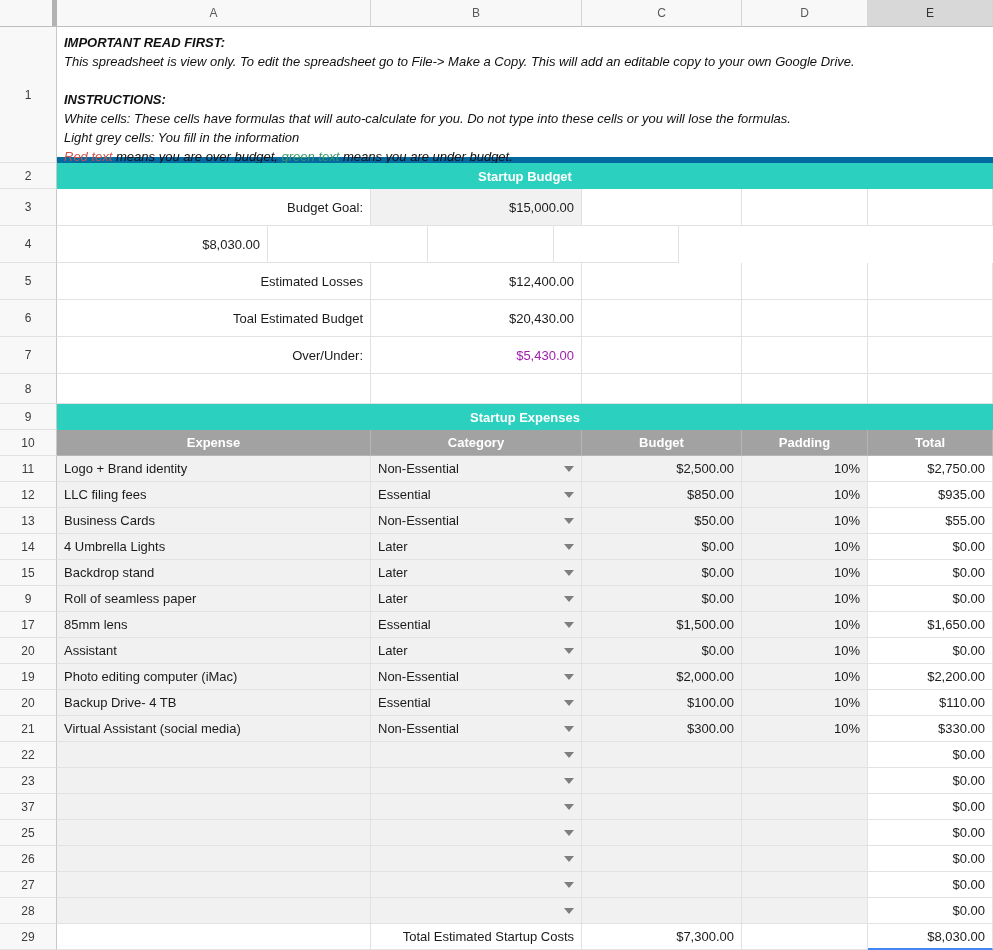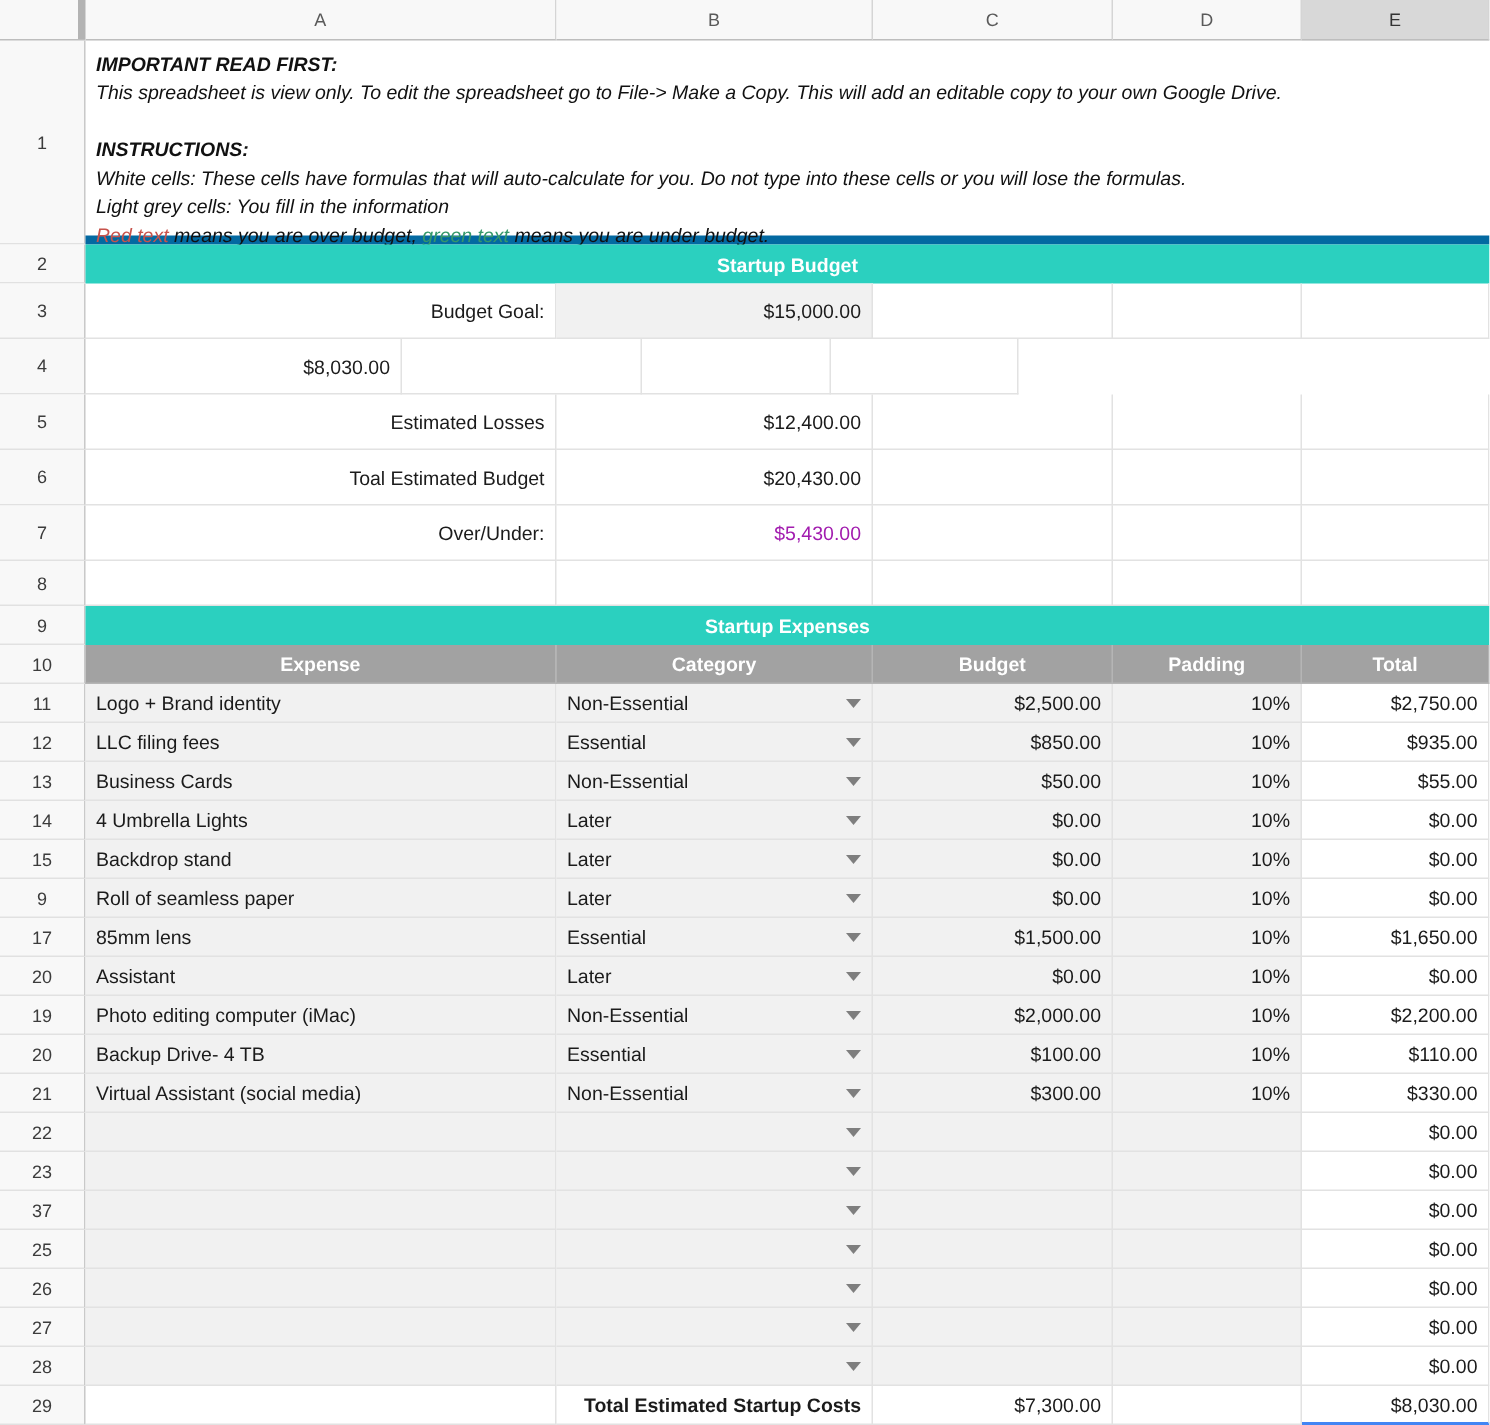--- a/index.html
+++ b/index.html
@@ -24,21 +24,21 @@
 
   
   .cell { border-right:1px solid #e2e2e2; border-bottom:1px solid #e2e2e2;
     display:flex; align-items:center; padding:0 7px; font-size:13px; color:#1b1b1b;
     overflow:hidden; white-space:nowrap; }
   .ca{width:314px;flex:0 0 314px}.cb{width:211px;flex:0 0 211px}.cc{width:160px;flex:0 0 160px}
   .cd{width:126px;flex:0 0 126px}.ce{width:125px;flex:0 0 125px}
   .right { justify-content:flex-end; }
   .gray { background:#f1f1f1; }
   .red { color:#a21caf; }
-  .bold { font-weight:bold; }
+  .bold { font-weight:normal; }
 
   
   .note-cell { width:936px; flex:0 0 936px; border-bottom:6px solid #0369a1;
     padding:6px 7px 0 7px; font-size:13px; font-style:italic; line-height:19px; color:#111; }
   .note-cell .b { font-weight:bold; }
   .blank-line { height:19px; }
   .red-inline { color:#c7534c; }
   .green-inline { color:#35976a; }
 
   

